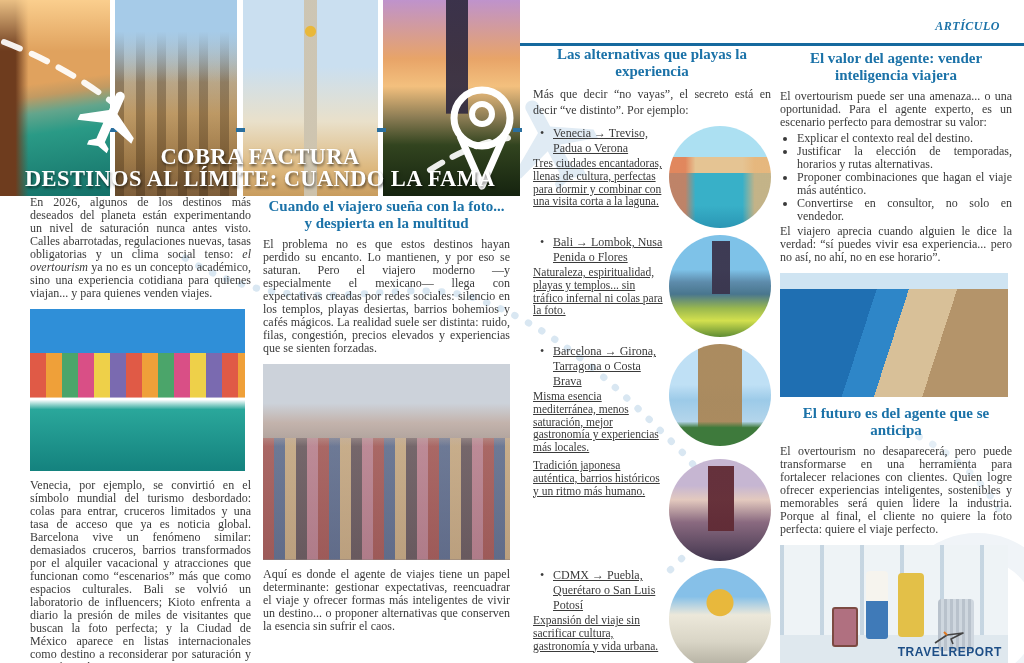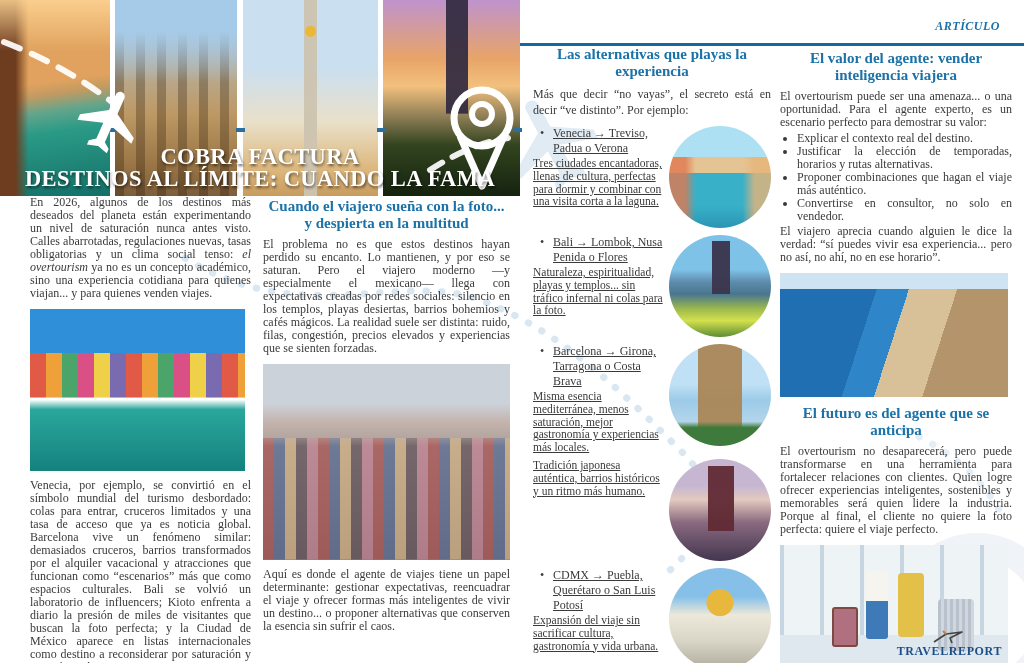--- a/index.html
+++ b/index.html
@@ -125,21 +125,21 @@
   }
   .fig { position:absolute; border-radius:4px; }
   .fig-yellow { left:118px; top:28px; width:26px; height:64px; background:#e3c048; }
   .fig-white-blue { left:86px; top:26px; width:22px; height:30px; background:#f6f4ee; border-radius:4px 4px 0 0; }
   .fig-jeans { left:86px; top:56px; width:22px; height:38px; background:#3f7ab8; border-radius:0 0 3px 3px; }
   .fig-case-pink { left:52px; top:62px; width:26px; height:40px; background:#b07080; border:2px solid #7c4a42; border-radius:3px; }
   .fig-case-silver { left:158px; top:54px; width:36px; height:52px; background:repeating-linear-gradient(90deg,#b9c2cc 0 3px,#cfd7df 3px 6px); border-radius:4px; }
   
   .logo { position:absolute; right:22px; bottom:4px; z-index:2; display:flex; flex-direction:column; align-items:center; }
   .logo-text {
-    font-family:Liberation Serif, serif;
+    font-family:Liberation Sans, sans-serif;
     font-weight:bold; font-size:12px; letter-spacing:.6px; color:#1d4e86;
   }
 </style>
 </head>
 <body>
 
 <div class="page">
 
   <div class="decor">
     <svg width="1024" height="663" viewBox="0 0 1024 663">

